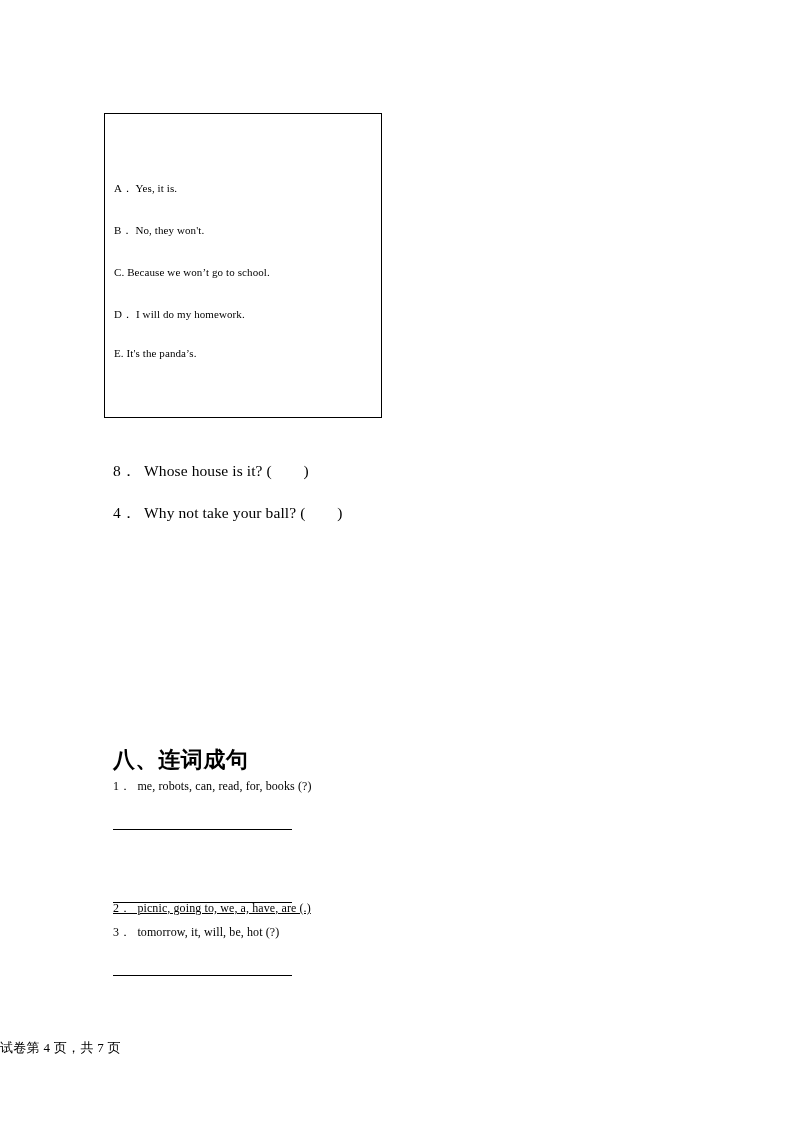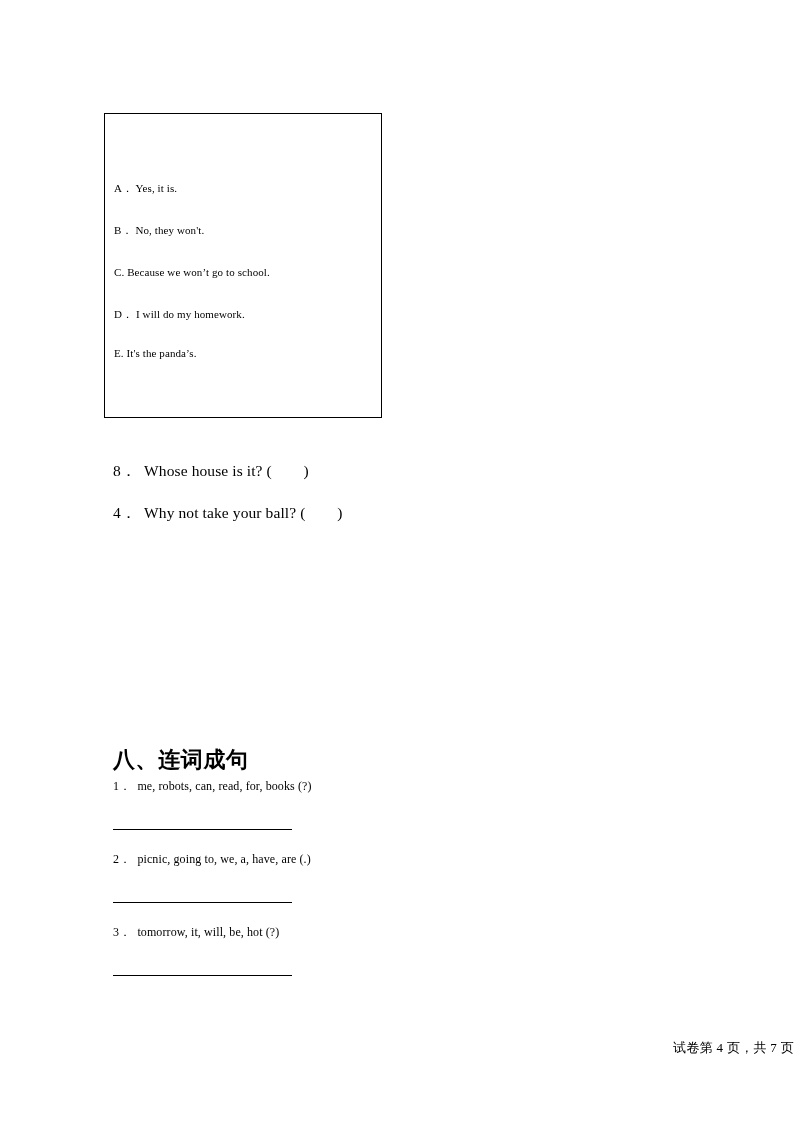--- a/index.html
+++ b/index.html
@@ -81,41 +81,41 @@
   
   .order-item {
     position: absolute;
     left: 113px;
     font-size: 12px;
     line-height: 21px;
     white-space: pre;
     letter-spacing: 0.1px;
   }
   .order-1 { top: 776px; }
-  .order-2 { top: 849px; }
+  .order-2 { top: 898px; text-decoration: underline; }
   .order-3 { top: 922px; text-align: center; }
 
   .answer-rule {
     position: absolute;
     left: 113px;
     width: 179px;
     height: 0;
     border-top: 1.6px solid #000000;
   }
   .rule-1 { top: 829px; }
   .rule-2 { top: 902px; }
   .rule-3 { top: 975px; }
 
   
   .footer {
     position: absolute;
     left: 0;
     top: 1039px;
     width: 794px;
-    text-align: right;
+    text-align: left;
     font-size: 13px;
     letter-spacing: 0.3px;
   }
 </style>
 </head>
 <body>
 
 <div class="page">
 
   <div class="options-box">

